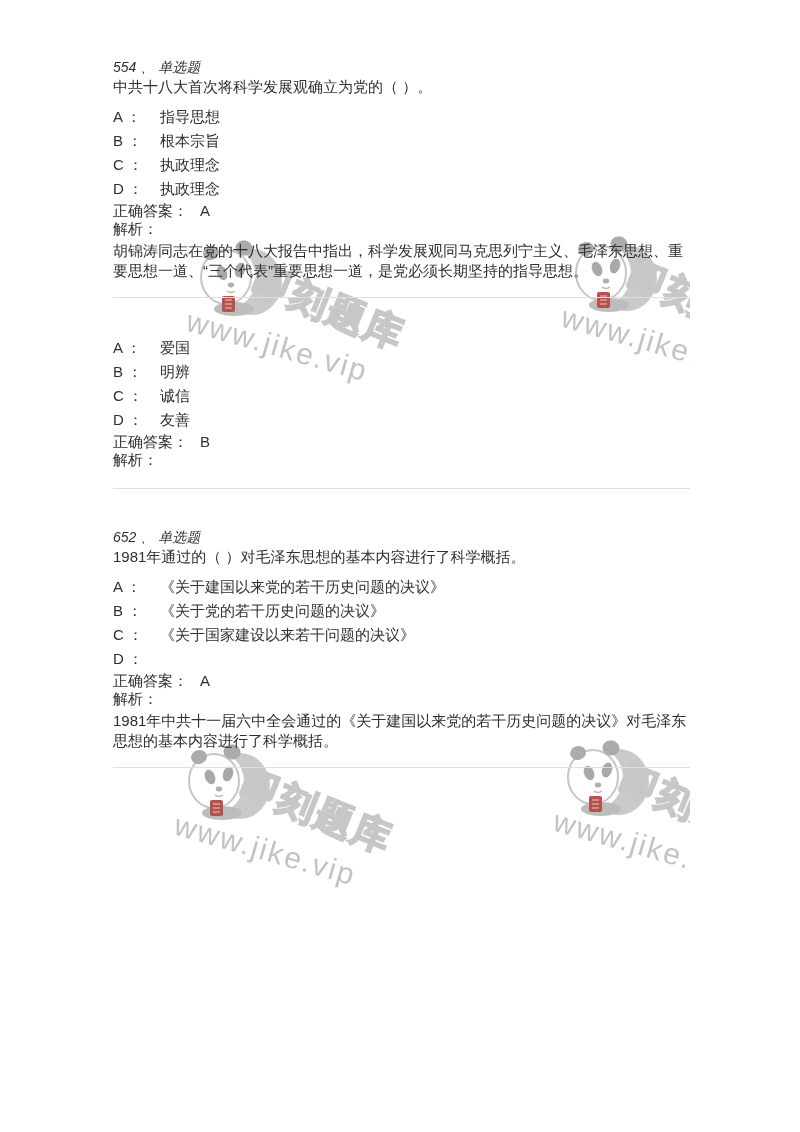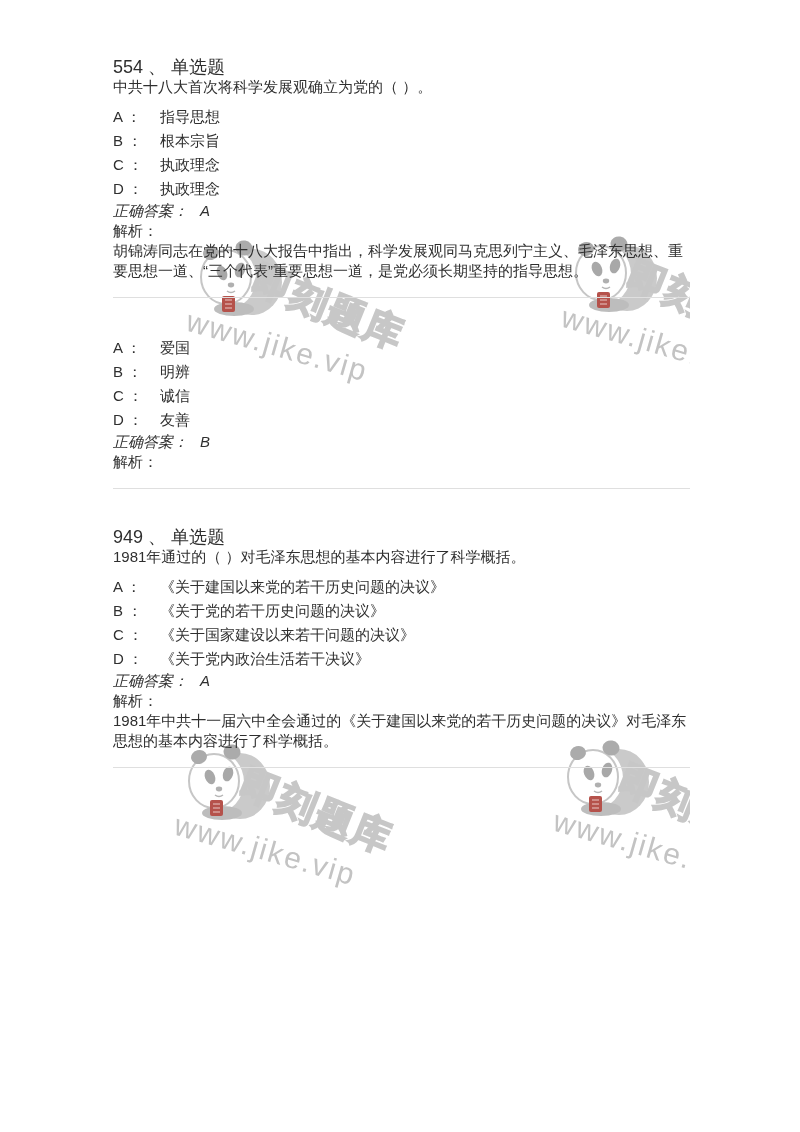--- a/index.html
+++ b/index.html
@@ -25,29 +25,29 @@
     position:absolute; left:-6px; top:64px; white-space:nowrap;
     font-size:30px; letter-spacing:2px; color:#c3c3c3;
     transform:rotate(16deg); transform-origin:left top;
   }
   
   .content {
     position:absolute; left:113px; top:57px; width:577px; z-index:2;
     font-size:15px; line-height:20px;
   }
   .qblock + .qblock { margin-top:38px; }
-  .q-heading { margin:0; font-size:18px; font-weight:400; line-height:20px; }
+  .q-heading { margin:0; font-size:14px; font-weight:400; line-height:20px;font-style:italic; }
   .content p { margin:0; }
   .q-stem { margin-top:8px; }
   .options { margin-top:8px; }
   .option { display:flex; line-height:24px; }
   .opt-prefix { width:47px; flex:none; }
-  .answer-line { margin-top:15px;font-style:italic; }
+  .answer-line { margin-top:15px; }
   .answer-value { margin-left:12px; }
-  .analysis-label { margin-top:19px; }
+  .analysis-label { margin-top:19px;font-family:Liberation Mono, monospace; }
   .analysis-text { margin-top:7px; }
   .divider { border:none; border-top:1px solid #dfdfdf; height:0; margin:16px 0 0 0; }
 </style>
 </head>
 <body>
 
 <div class="page">
 
   <div class="wm-layer">
     <div class="wm" style="left:198px; top:240px;">
@@ -176,38 +176,37 @@
       </div>
       <p class="answer-line">
         <span>正确答案：</span><span class="answer-value">B</span>
       </p>
       <p class="analysis-label">解析：</p>
       <p class="analysis-text"></p>
       <hr class="divider">
     </section>
 
     <section class="qblock">
-      <h2 class="q-heading">949 、 单选题</h2>
+      <h2 class="q-heading">652 、 单选题</h2>
       <p class="q-stem">1981年通过的（ ）对毛泽东思想的基本内容进行了科学概括。</p>
       <div class="options">
         <div class="option">
           <span class="opt-prefix">A ：</span>
           <span class="opt-text">《关于建国以来党的若干历史问题的决议》</span>
         </div>
         <div class="option">
           <span class="opt-prefix">B ：</span>
           <span class="opt-text">《关于党的若干历史问题的决议》</span>
         </div>
         <div class="option">
           <span class="opt-prefix">C ：</span>
           <span class="opt-text">《关于国家建设以来若干问题的决议》</span>
         </div>
         <div class="option">
           <span class="opt-prefix">D ：</span>
-          <span class="opt-text">《关于党内政治生活若干决议》</span>
         </div>
       </div>
       <p class="answer-line">
         <span>正确答案：</span><span class="answer-value">A</span>
       </p>
       <p class="analysis-label">解析：</p>
       <p class="analysis-text">1981年中共十一届六中全会通过的《关于建国以来党的若干历史问题的决议》对毛泽东思想的基本内容进行了科学概括。</p>
       <hr class="divider">
     </section>
 

